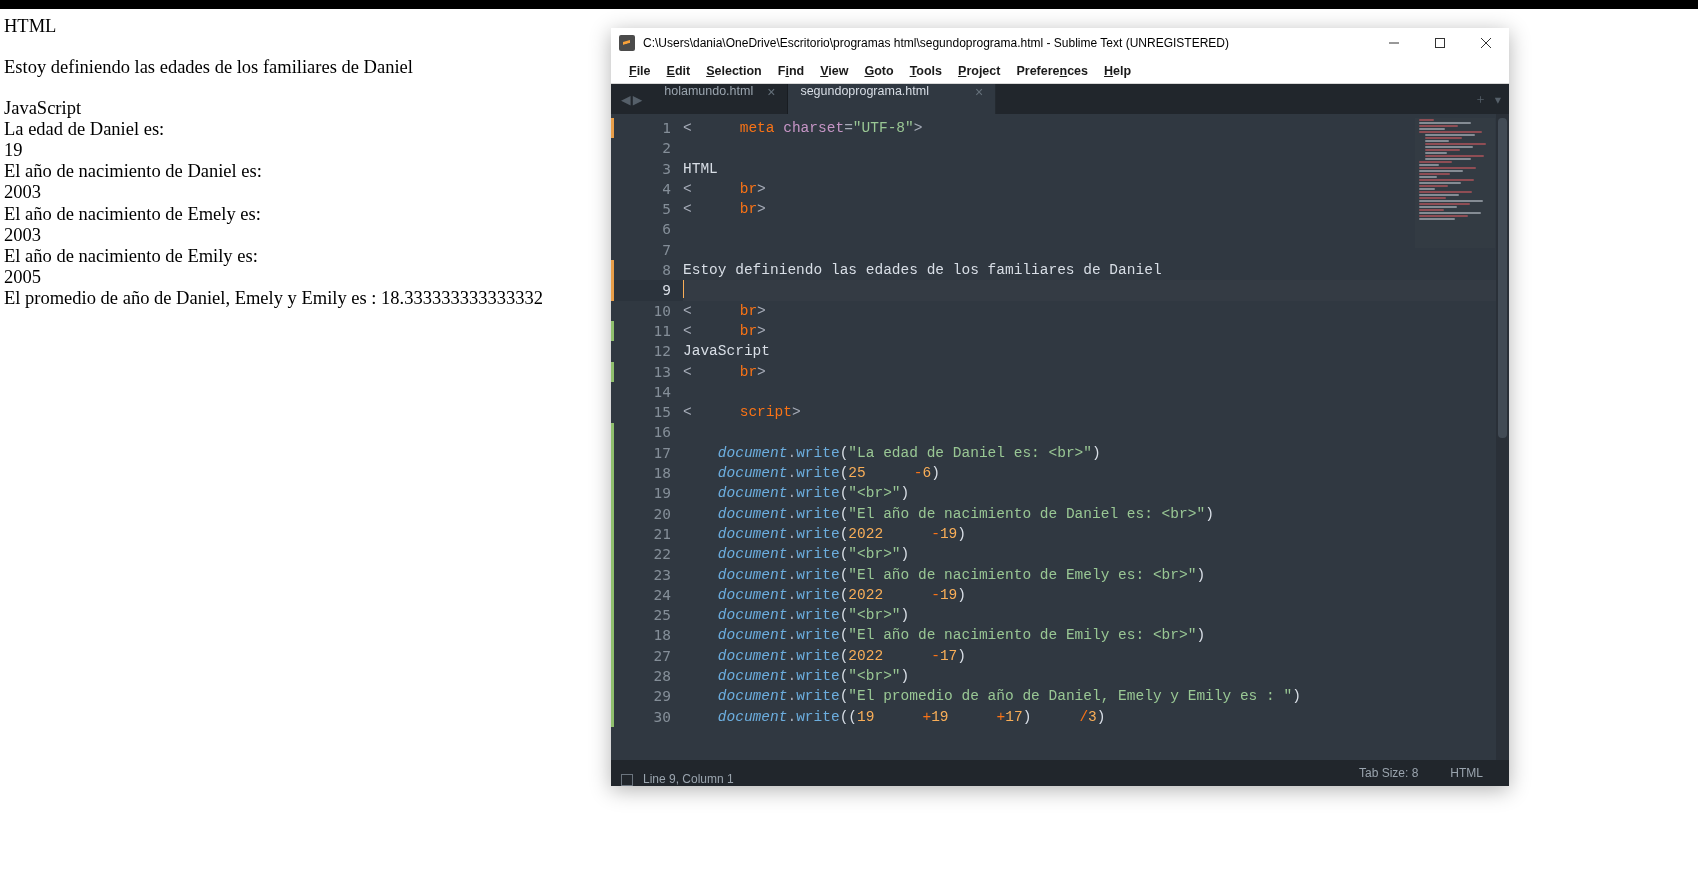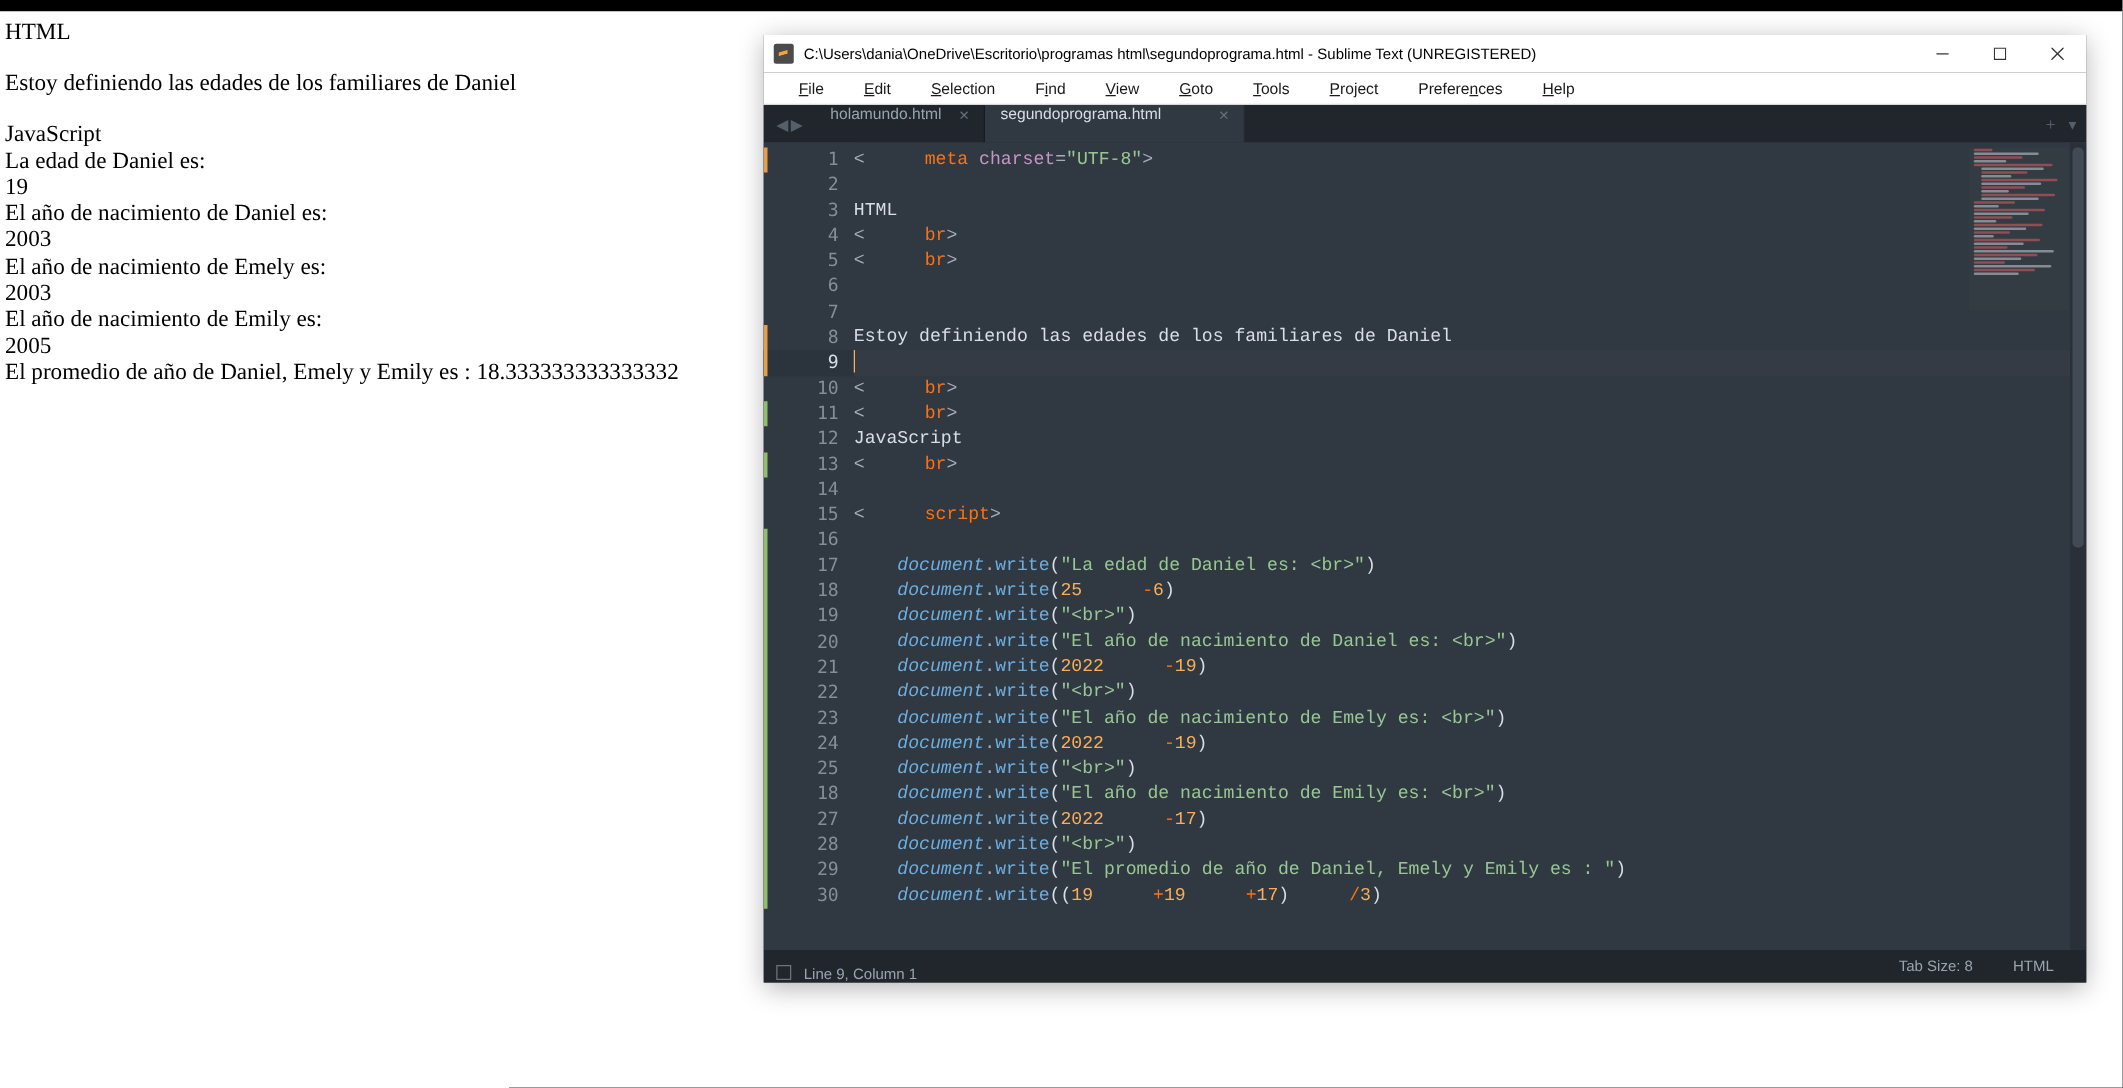--- a/index.html
+++ b/index.html
@@ -26,21 +26,21 @@
     font-family: "Times New Roman", Times, serif;
   }
   .page-content .line { white-space: nowrap; }
   .gap { height: 20px; }
 
   
   .sublime {
     position: absolute;
     left: 611px;
     top: 28px;
-    width: 1058px;
+    width: 898px;
     height: 758px;
     background: #303841;
     display: flex;
     flex-direction: column;
     box-shadow: 0 4px 20px rgba(0,0,0,0.3);
   }
   .titlebar {
     height: 30px;
     background: #fff;
     color: #000;
@@ -65,23 +65,24 @@
   .winbtn svg { stroke:#333; }
 
   .menubar {
     height: 26px;
     background: #fff;
     display:flex;
     align-items:center;
     font-family: "Segoe UI", Tahoma, sans-serif;
     font-size:12.5px;
     color:#1a1a1a;
-    padding-left:20px;
-    gap: 16px;
+    padding-left:10px;
+    gap: 0;
     border-bottom: 1px solid #d8d8d8;
+    font-weight: bold;
   }
   .menubar .mi { padding: 4px 8px; cursor:default; }
   .menubar .mi u { text-decoration: underline; text-underline-offset:1px; }
 
   .tabbar {
     height:30px;
     background:#21262c;
     display:flex;
     align-items:stretch;
     font-family:"Segoe UI", Tahoma, sans-serif;
@@ -190,21 +191,21 @@
   .statusbar {
     height:26px;
     background:#21262c;
     color:#9aa4ae;
     display:flex;
     align-items:center;
     font-family:"Segoe UI", Tahoma, sans-serif;
     font-size:12px;
     padding:0 10px;
   }
-  .statusbar .sb-left { display:flex; align-items:flex-start; gap:10px;margin-top:12px; }
+  .statusbar .sb-left { display:flex; align-items:flex-end; gap:10px;margin-top:12px; }
   .statusbar .sb-box {
     width:12px; height:12px; border:1px solid #6b747e; background:transparent;
   }
   .statusbar .spacer { flex:1; }
   .statusbar .sb-item { padding:0 16px; }
 </style>
 </head>
 <body>
 
 <div class="topbar"></div>

